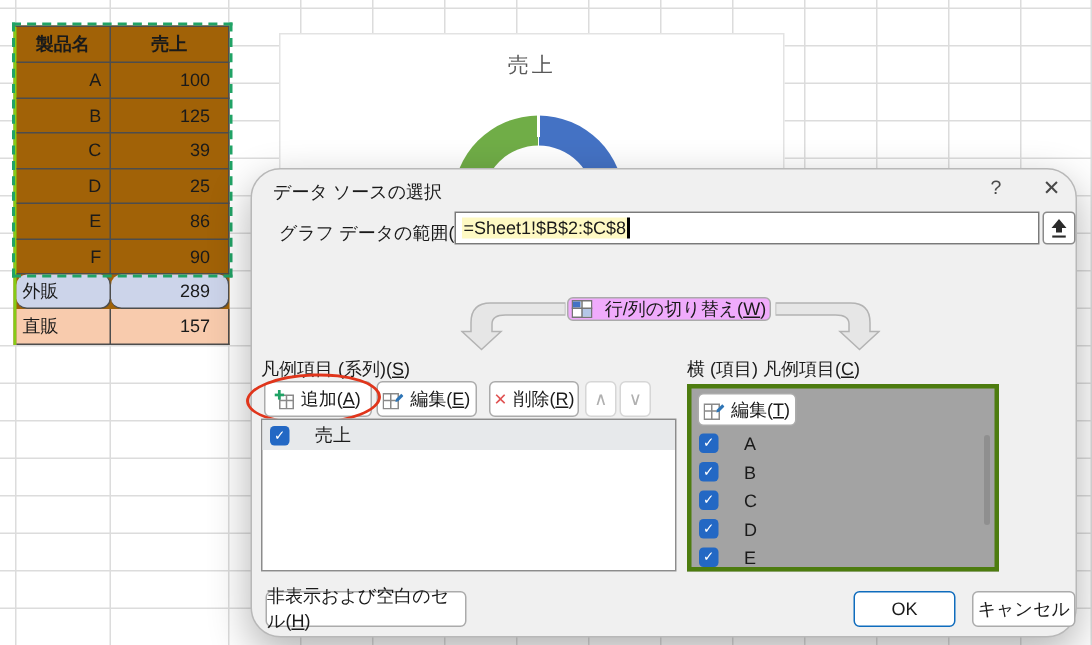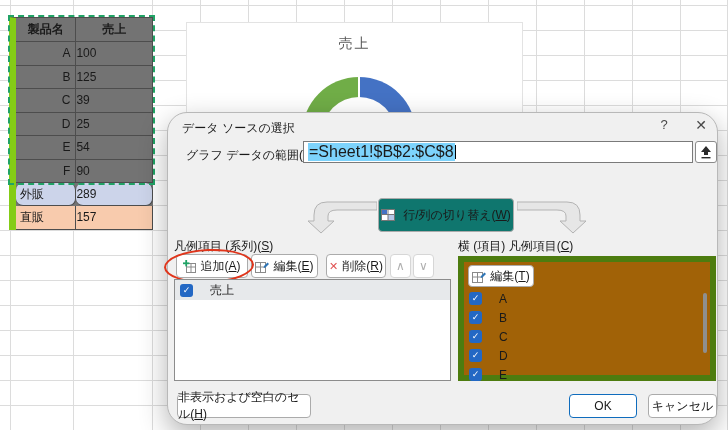--- a/index.html
+++ b/index.html
@@ -6,55 +6,55 @@
   html,body { width:728px; height:430px; overflow:hidden; }
   body { font-family:"Liberation Sans","DejaVu Sans",sans-serif; background:#fff; position:relative; font-size:12px; color:#1a1a1a; }
   #stage { position:absolute; inset:0; width:728px; height:430px; }
 
   
   #gridlines { position:absolute; inset:0; z-index:0; }
   .gv { position:absolute; top:0; bottom:0; width:1px; background:#dcdcdc; }
   .gh { position:absolute; left:0; right:0; height:1px; background:#dcdcdc; }
 
   
-  #sheet-table { position:absolute; left:9px; top:17px; width:144px; z-index:2; background:#737373; border-top:1px solid #4d4d4d; border-left:7px solid #84cc16; }
+  #sheet-table { position:absolute; left:9px; top:17px; width:144px; z-index:2; background:#a16207; border-top:1px solid #4d4d4d; border-left:2px solid #84cc16; }
   .trow { display:flex; }
   .tcell { border-right:1px solid #4d4d4d; border-bottom:1px solid #4d4d4d; height:23.5px; line-height:22px; overflow:hidden; }
   .tcell.c1 { width:63px; }
   .tcell.c2 { width:80px; }
   .thead .tcell { font-weight:bold; text-align:center; height:24px; }
   .tcell.name { text-align:right; padding-right:5px; }
-  .tcell.val  { text-align:left; padding-right:4px; }
+  .tcell.val  { text-align:right; padding-right:12px; }
   .tcell.lname { text-align:left; padding-left:4px; }
   .row-gaihan .tcell { background:#CCD4EA; height:23px;border-radius:7px; }
   .row-chokuhan .tcell { background:#F8CBAD; height:24px; }
   #marching-ants { position:absolute; left:8px; top:15px; width:147px; height:170px; border:2px dashed #21A366; z-index:3; pointer-events:none; }
 
   
   #chart-card { position:absolute; left:186px; top:22px; width:337px; height:100px; background:#fff; border:1px solid #e3e3e3; z-index:1; overflow:hidden; }
   #chart-title { text-align:center; margin-top:12px; font-size:14px; color:#595959; letter-spacing:2px; }
   #doughnut { position:absolute; left:115px; top:54px; width:114px; height:114px; border-radius:50%; }
   #doughnut-hole { position:absolute; left:135px; top:74px; width:74px; height:74px; border-radius:50%; background:#fff; }
 
   
   #dialog { position:absolute; left:167px; top:112px; width:551px; height:313px; background:#f0f0f0; border:1px solid #b8b8b8; border-radius:20px; box-shadow:0 10px 28px rgba(0,0,0,.3); z-index:5; }
   #dlg-title { position:absolute; left:14px; top:7px; font-size:12px; color:#1a1a1a; }
   .titlebar-btn { position:absolute; top:3px; width:18px; height:18px; text-align:center; line-height:18px; color:#484848; font-size:13px; cursor:default; }
   #dlg-help { left:487px; }
   #dlg-close { left:524px; font-size:14px; }
 
   #range-label { position:absolute; left:18px; top:34px; }
   #range-input { position:absolute; left:135px; top:28px; width:390px; height:22px; background:#fff; border:1px solid #7a7a7a; padding:3px 4px; display:flex; align-items:center; }
-  #range-text { background:#7dd3fc; padding:0 1px; font-size:16px; }
+  #range-text { background:#fef9c3; padding:0 1px; font-size:12px; }
   #caret { display:inline-block; width:1.5px; height:14px; background:#000; }
   #range-picker { position:absolute; left:527px; top:28px; width:22px; height:22px; background:#fff; border:1px solid #8a8a8a; border-radius:3px; text-align:center; }
   #range-picker svg { margin-top:3px; }
 
   .flow-arrow { position:absolute; z-index:1; }
-  #switch-btn { position:absolute; left:210px; top:85px; width:136px; height:34px; background:#0f766e; border:1px solid #ababab; border-radius:4px; display:flex; align-items:center; justify-content:center; gap:8px; }
+  #switch-btn { position:absolute; left:210px; top:85px; width:136px; height:16px; background:#f0abfc; border:1px solid #ababab; border-radius:4px; display:flex; align-items:center; justify-content:center; gap:8px; }
 
   .section-label { position:absolute; font-size:12px; color:#1a1a1a; }
   #legend-label { left:6px; top:125px; }
   #axis-label { left:290px; top:125px; }
   .ak { text-decoration:underline; }
 
   .tool-btn { position:absolute; top:141px; height:24px; background:#fff; border:1px solid #ababab; border-radius:4px; display:flex; align-items:center; justify-content:center; gap:4px; font-size:12px; }
   #add-btn { left:8px; width:72px; }
   #edit-btn { left:83px; width:67px; }
   #del-btn { left:158px; width:60px; }
@@ -62,21 +62,21 @@
   #down-btn { left:245px; width:21px; color:#b0b0b0; border-color:#d6d6d6; }
   .x-glyph { color:#E05252; font-weight:bold; font-size:11px; }
   #red-ellipse { position:absolute; left:-4px; top:136px; width:90px; height:34px; border:2.5px solid #E0351B; border-radius:50%; transform:rotate(-2deg); pointer-events:none; }
 
   #series-list { position:absolute; left:6px; top:166px; width:277px; height:102px; background:#fff; border:1px solid #8c8c8c; }
   .list-item { display:flex; align-items:center; height:20px; gap:0; }
   .list-item.selected { background:#e7e9eb; }
   .cb { width:13px; height:13px; background:#2368C4; border-radius:3px; color:#fff; font-size:9px; line-height:13px; text-align:center; margin-left:5px; flex:none; }
   .li-label { margin-left:17px; }
 
-  #axis-box { position:absolute; left:290px; top:143px; width:258px; height:125px; background:#a16207; border:6px solid #4d7c0f; }
+  #axis-box { position:absolute; left:290px; top:143px; width:208px; height:125px; background:#a3a3a3; border:3px solid #4d7c0f; }
   #axis-edit-btn { position:absolute; left:4px; top:3px; width:66px; height:22px; background:#fff; border:1px solid #ababab; border-radius:4px; display:flex; align-items:center; justify-content:center; gap:4px; }
   #axis-items { position:absolute; left:0; top:27px; right:0; }
   #axis-items .list-item { height:19px; }
   #axis-scroll { position:absolute; right:3px; top:31px; width:4px; height:60px; background:#8f8f8f; border-radius:2px; }
 
   .bottom-btn { position:absolute; top:281px; height:24px; background:#fff; border:1px solid #ababab; border-radius:4px; font-size:12px; display:flex; align-items:center; justify-content:center; }
   #hidden-cells-btn { left:9px; width:134px; }
   #ok-btn { left:401px; width:68px; border:1.5px solid #0F6CBD; }
   #cancel-btn { left:480px; width:69px; }
 </style>
@@ -142,21 +142,21 @@
     <div class="trow">
       <div class="tcell c1 name">C</div>
       <div class="tcell c2 val">39</div>
     </div>
     <div class="trow">
       <div class="tcell c1 name">D</div>
       <div class="tcell c2 val">25</div>
     </div>
     <div class="trow">
       <div class="tcell c1 name">E</div>
-      <div class="tcell c2 val">54</div>
+      <div class="tcell c2 val">86</div>
     </div>
     <div class="trow">
       <div class="tcell c1 name">F</div>
       <div class="tcell c2 val">90</div>
     </div>
     <div class="trow row-gaihan">
       <div class="tcell c1 lname">外販</div>
       <div class="tcell c2 val">289</div>
     </div>
     <div class="trow row-chokuhan">

